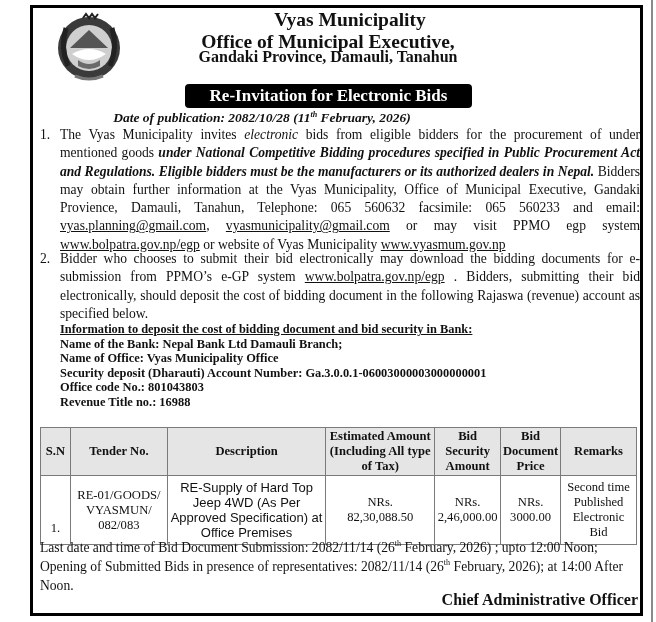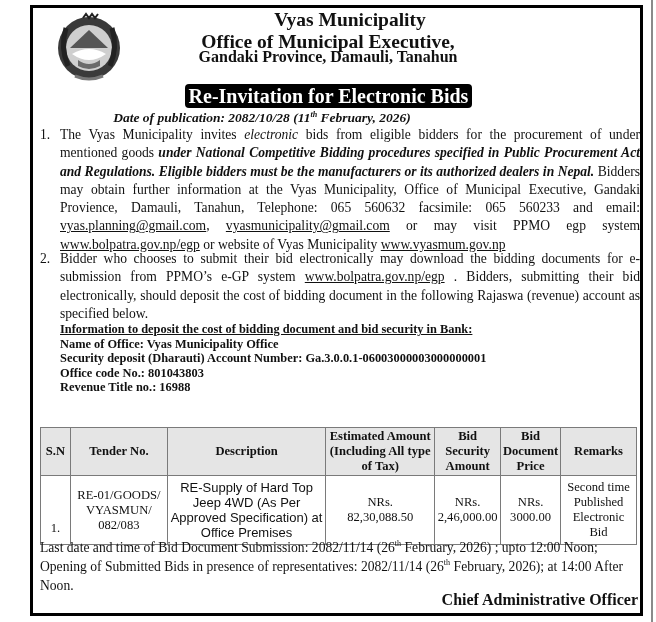--- a/index.html
+++ b/index.html
@@ -5,21 +5,21 @@
   html,body{margin:0;padding:0;background:#fff;}
   body{width:656px;height:622px;position:relative;overflow:hidden;font-family:"Liberation Serif",serif;color:#111;}
   .rightbar{position:absolute;left:648px;top:0;width:8px;height:622px;background:#fff;}
   .rightbar .line{position:absolute;left:3px;top:0;width:2px;height:622px;background:#8a8a8a;}
   .frame{position:absolute;left:30px;top:5px;width:613px;height:611px;border:3px solid #000;box-sizing:border-box;}
   .logo{position:absolute;left:48px;top:8px;width:82px;height:78px;}
   .hdr{position:absolute;left:0;width:656px;text-align:center;font-weight:bold;}
   .h1{top:9px;font-size:19.5px;line-height:22px;margin-left:22px;}
   .h2{top:31px;font-size:19.5px;line-height:22px;}
   .h3{top:48px;font-size:16px;line-height:18px;}
-  .banner{position:absolute;left:185px;top:84px;width:287px;height:24px;background:#000;color:#fff;border-radius:4px;font-weight:bold;font-size:20px;line-height:24px;text-align:center;}
+  .banner{position:absolute;left:185px;top:84px;width:287px;height:24px;background:#000;color:#fff;border-radius:4px;font-weight:bold;font-size:17px;line-height:24px;text-align:center;}
   .pub{position:absolute;left:0;width:524px;top:110px;text-align:center;font-style:italic;font-weight:bold;font-size:13.5px;line-height:16px;}
   sup{font-size:0.6em;vertical-align:super;line-height:0;}
   .para{position:absolute;left:40px;width:600px;font-size:13.6px;line-height:18.3px;}
   .para .num{position:absolute;left:0;top:0;}
   .para .txt{margin-left:20px;text-align:justify;text-align-last:left;}
   .u{text-decoration:underline;}
   .bi{font-weight:bold;font-style:italic;margin-top:16px;}
   .bank{position:absolute;left:60px;width:560px;font-weight:bold;font-size:12.4px;line-height:14.6px;}
   .bank .title{text-decoration:underline;}
   table.tender{position:absolute;left:40px;top:427px;width:597px;border-collapse:collapse;font-size:12.6px;}
@@ -64,20 +64,21 @@
   <div class="txt"><span>The Vyas Municipality invites </span><i>electronic</i><span> bids from eligible bidders for the procurement of under mentioned goods </span><span class="bi">under National Competitive Bidding procedures specified in Public Procurement Act and Regulations. Eligible bidders must be the manufacturers or its authorized dealers in Nepal.</span><span> Bidders may obtain further information at the Vyas Municipality, Office of Municipal Executive, Gandaki Provience, Damauli, Tanahun, Telephone: 065 560632  facsimile: 065 560233 and email: </span><span class="u">vyas.planning@gmail.com</span><span>, </span><span class="u">vyasmunicipality@gmail.com</span><span> or may visit PPMO egp system </span><span class="u">www.bolpatra.gov.np/egp</span><span> or website of Vyas Municipality </span><span class="u">www.vyasmum.gov.np</span></div>
 </div>
 
 <div class="para" style="top:250px;">
   <span class="num">2.</span>
   <div class="txt"><span>Bidder who chooses to submit their bid electronically may download the bidding documents for e-submission from PPMO’s e-GP system </span><span class="u">www.bolpatra.gov.np/egp</span><span> . Bidders, submitting their bid electronically, should deposit the cost of bidding document in the following Rajaswa (revenue) account as specified below.</span></div>
 </div>
 
 <div class="bank" style="top:322px;">
   <div class="title">Information to deposit the cost of bidding document and bid security in Bank:</div>
+  <div>Name of the Bank: Nepal Bank Ltd Damauli Branch;</div>
   <div>Name of Office: Vyas Municipality Office</div>
   <div>Security deposit (Dharauti) Account Number:  Ga.3.0.0.1-06003000003000000001</div>
   <div>Office code No.: 801043803</div>
   <div>Revenue Title no.: 16988</div>
 </div>
 
 <table class="tender">
   <colgroup>
     <col style="width:30px">
       <col style="width:97px">

